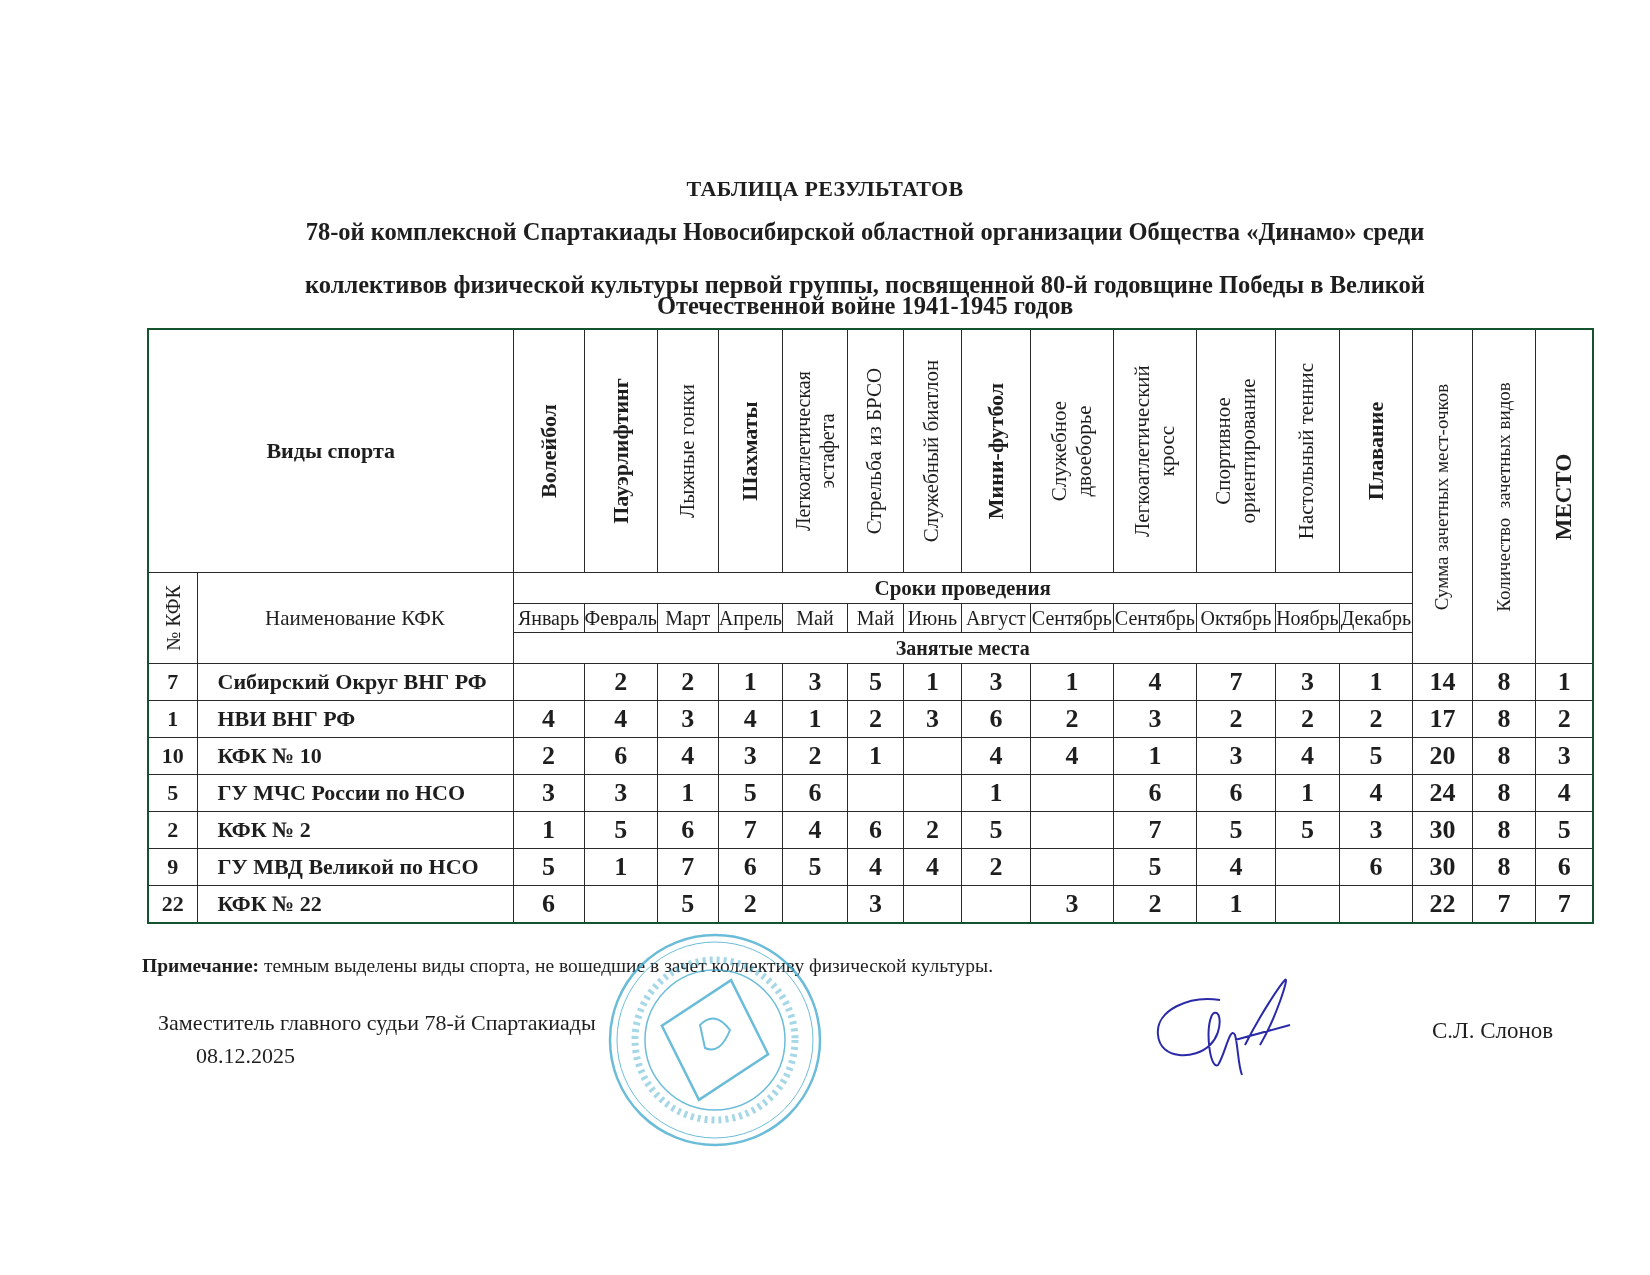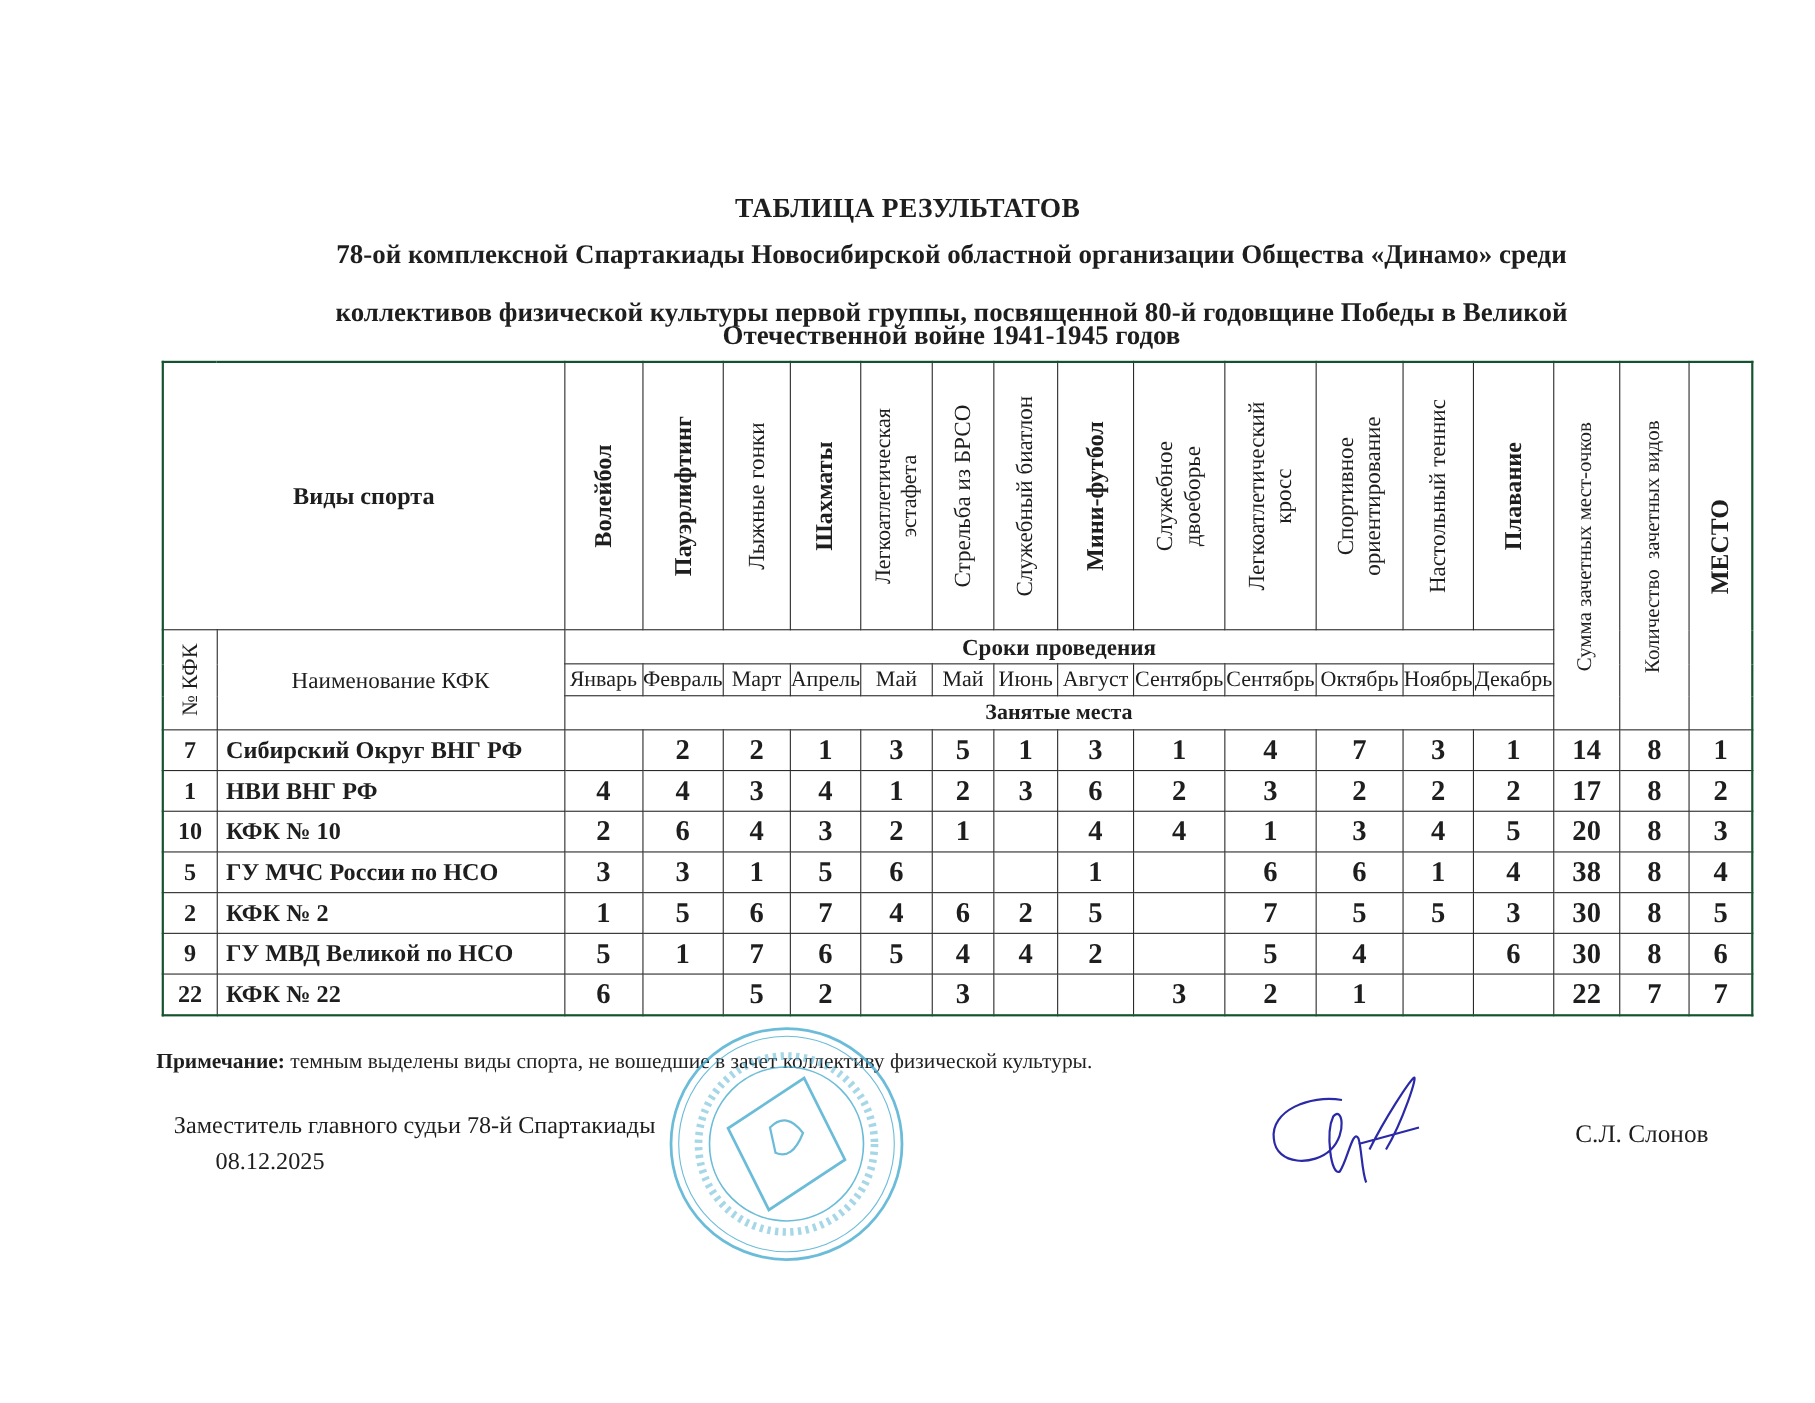--- a/index.html
+++ b/index.html
@@ -1,19 +1,19 @@
 <!DOCTYPE html>
 <html><head>
 <meta charset="utf-8">
 <style>
   html, body { margin:0; padding:0; background:#ffffff; }
   body { width:1650px; height:1275px; position:relative; overflow:hidden;
          font-family:"Liberation Serif", serif; color:#1e1e1e; }
   .title { position:absolute; left:0; width:1650px; text-align:center; font-weight:bold; }
-  #t1 { top:176px; font-size:25px; letter-spacing:0.3px; }
+  #t1 { top:176px; font-size:22px; letter-spacing:0.3px; }
   .sub { position:absolute; left:140px; width:1450px; text-align:center; font-weight:bold; font-size:24.5px; }
   #s1 { top:218px; } #s2 { top:271px; } #s3 { top:292px; }
 
   table.res { position:absolute; left:147px; top:328px; border-collapse:collapse; table-layout:fixed;
               border:2px solid #14532d; }
   table.res td, table.res th { border:1.5px solid #2a2a2a; padding:0; text-align:center; vertical-align:middle; }
   th { font-weight:normal; }
   .sport-h { height:242px; position:relative; }
   .vert { position:absolute; left:50%; top:50%; transform:translate(-50%,-50%) rotate(-90deg);
           white-space:nowrap; text-align:center; line-height:1.2; }
@@ -21,21 +21,21 @@
   .vn { font-size:21px; }
   .vs { font-size:19px; }
   .sports-label { font-weight:bold; font-size:22px; }
   .kfk-name-h { font-size:21px; }
   .kfkno-h { position:relative; }
   .sroki { font-weight:bold; font-size:21px; height:30px; }
   .month { font-size:20px; height:28px; white-space:nowrap; overflow:hidden; }
   .zan { font-weight:bold; font-size:20px; height:30px; }
   tr.data td { height:36px; font-weight:bold; font-size:26px; }
   tr.data td.no { font-size:22px; }
-  tr.data td.name { text-align:left; padding-left:8px; font-size:22px; white-space:nowrap; }
+  tr.data td.name { text-align:left; padding-left:20px; font-size:22px; white-space:nowrap; }
 
   .note { position:absolute; left:142px; top:955px; font-size:19.5px; }
   .note b { font-weight:bold; }
   .deputy { position:absolute; left:158px; top:1010px; font-size:22px; }
   .date { position:absolute; left:196px; top:1043px; font-size:22px;text-align:center; }
   .judge { position:absolute; left:1432px; top:1018px; font-size:23px; }
   .signature { position:absolute; left:1150px; top:975px; width:160px; height:110px; }
   .stamp { position:absolute; left:605px; top:930px; width:220px; height:220px; opacity:0.75; }
 </style>
 </head>
@@ -216,21 +216,21 @@
         <td>5</td>
         <td>6</td>
         <td></td>
         <td></td>
         <td>1</td>
         <td></td>
         <td>6</td>
         <td>6</td>
         <td>1</td>
         <td>4</td>
-        <td>38</td>
+        <td>24</td>
         <td>8</td>
         <td>4</td>
       </tr>
       <tr class="data">
         <td class="no">2</td>
         <td class="name">КФК № 2</td>
         <td>1</td>
         <td>5</td>
         <td>6</td>
         <td>7</td>

